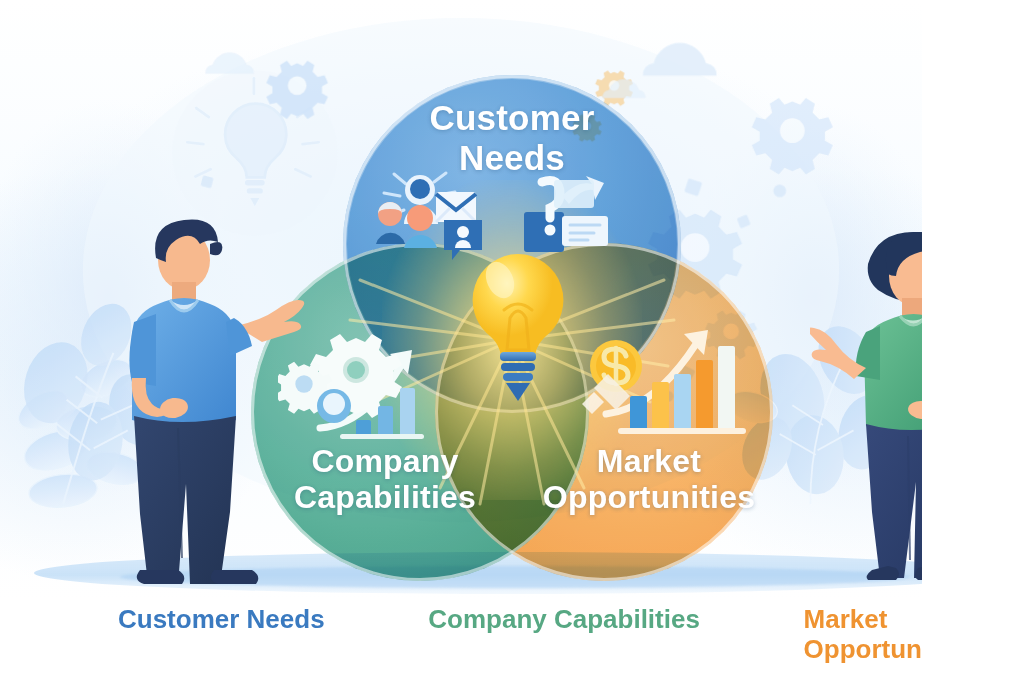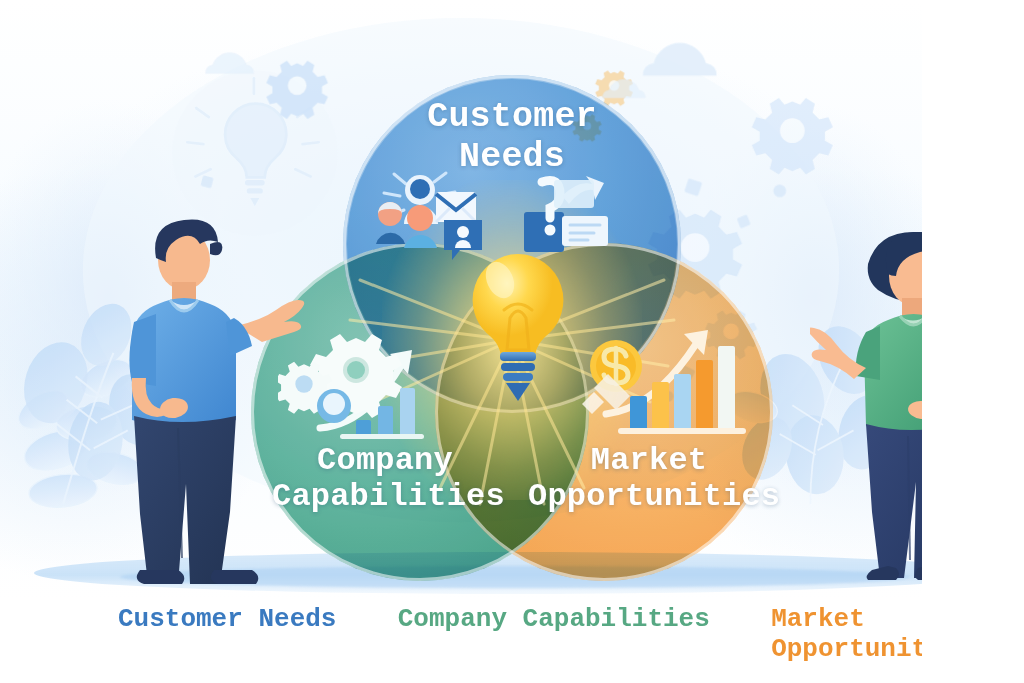--- a/index.html
+++ b/index.html
@@ -8,21 +8,20 @@
     margin: 0; padding: 0;
     background: #ffffff;
     font-family: "Liberation Sans", sans-serif;
   }
   #stage {
     position: relative;
     width: 922px;
     height: 683px;
     overflow: hidden;
     background: #ffffff;
-    font-family: Liberation Mono, monospace;
   }
 
   
   .bg-wash {
     position: absolute; inset: 0;
     background:
       radial-gradient(ellipse 60% 45% at 50% 38%, rgba(222,238,252,0.80) 0%, rgba(236,245,253,0.40) 55%, rgba(255,255,255,0) 78%),
       radial-gradient(ellipse 32% 42% at 8% 55%, rgba(219,235,250,0.72) 0%, rgba(255,255,255,0) 72%),
       radial-gradient(ellipse 32% 42% at 93% 55%, rgba(222,237,251,0.70) 0%, rgba(255,255,255,0) 72%),
       linear-gradient(180deg, #ffffff 0%, #f6fbff 40%, #ffffff 88%);

